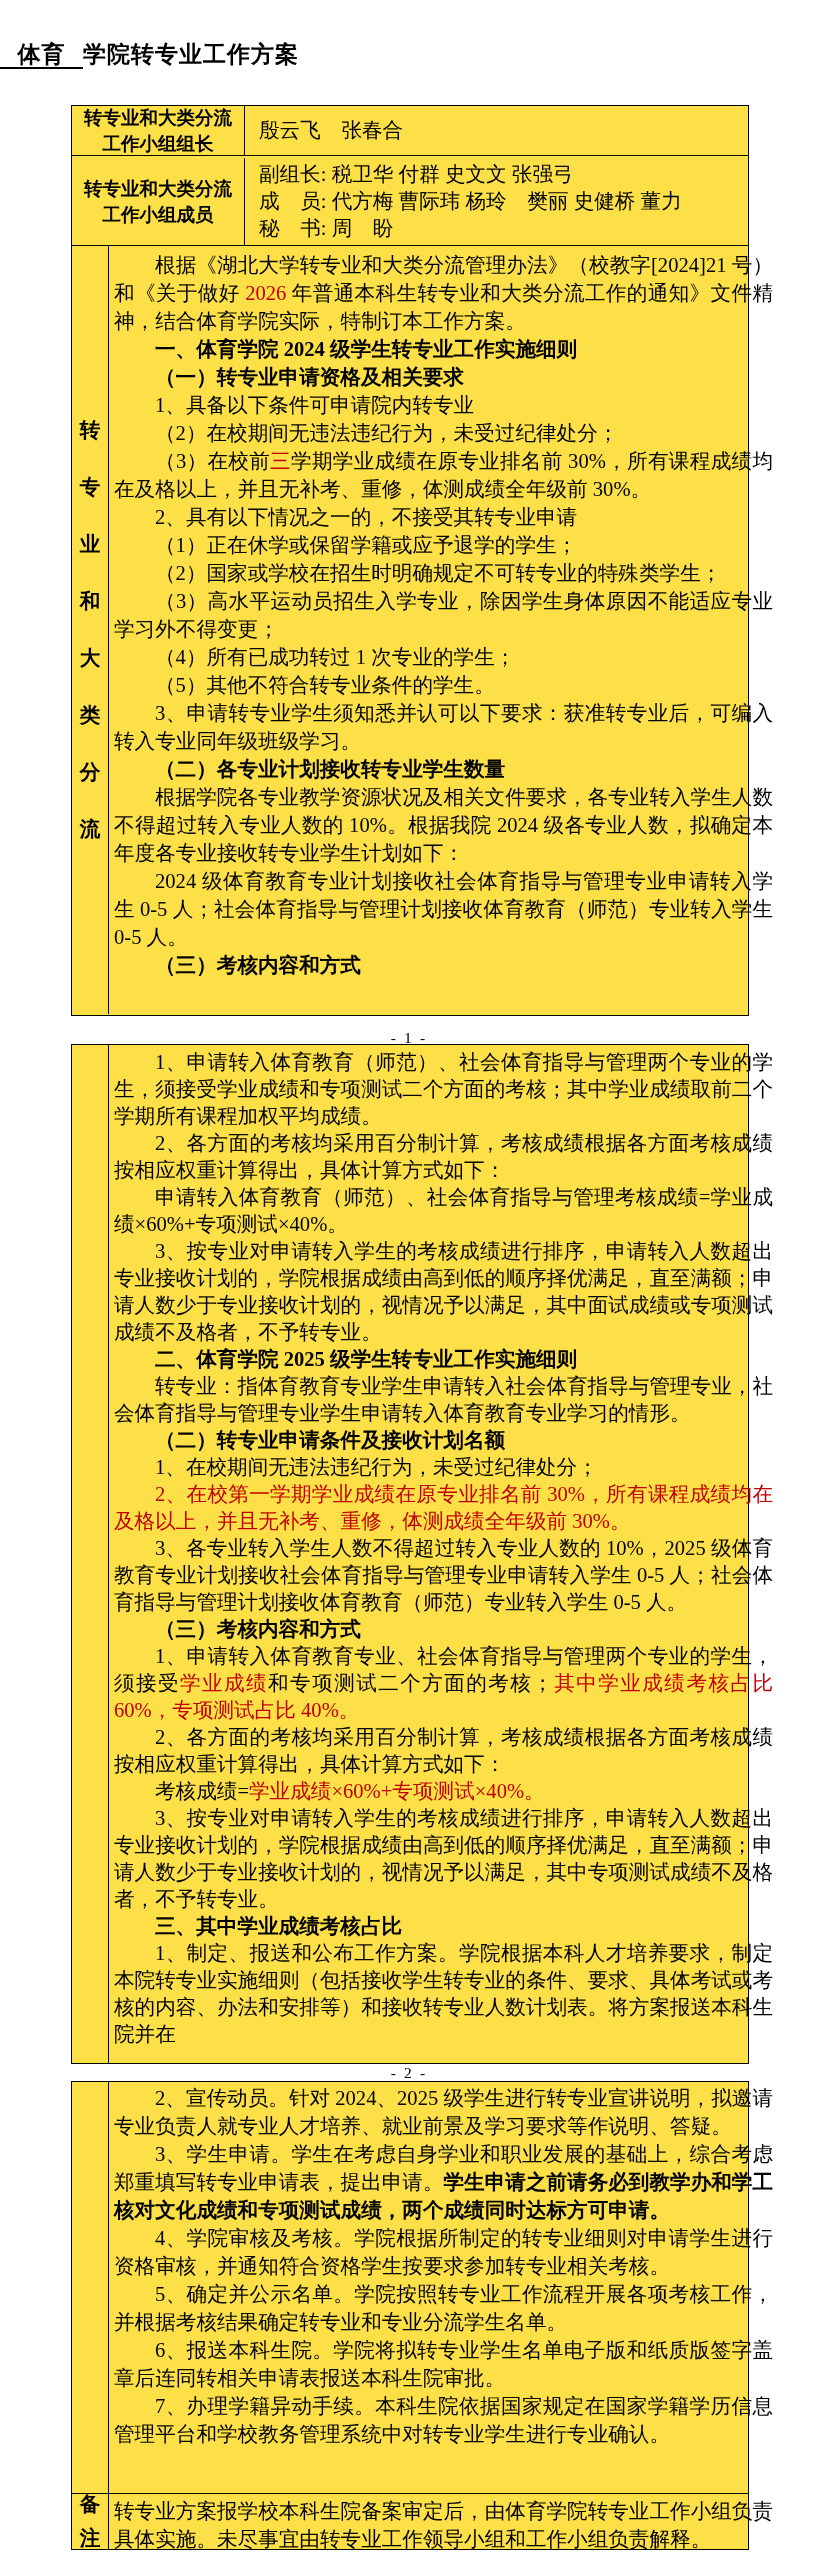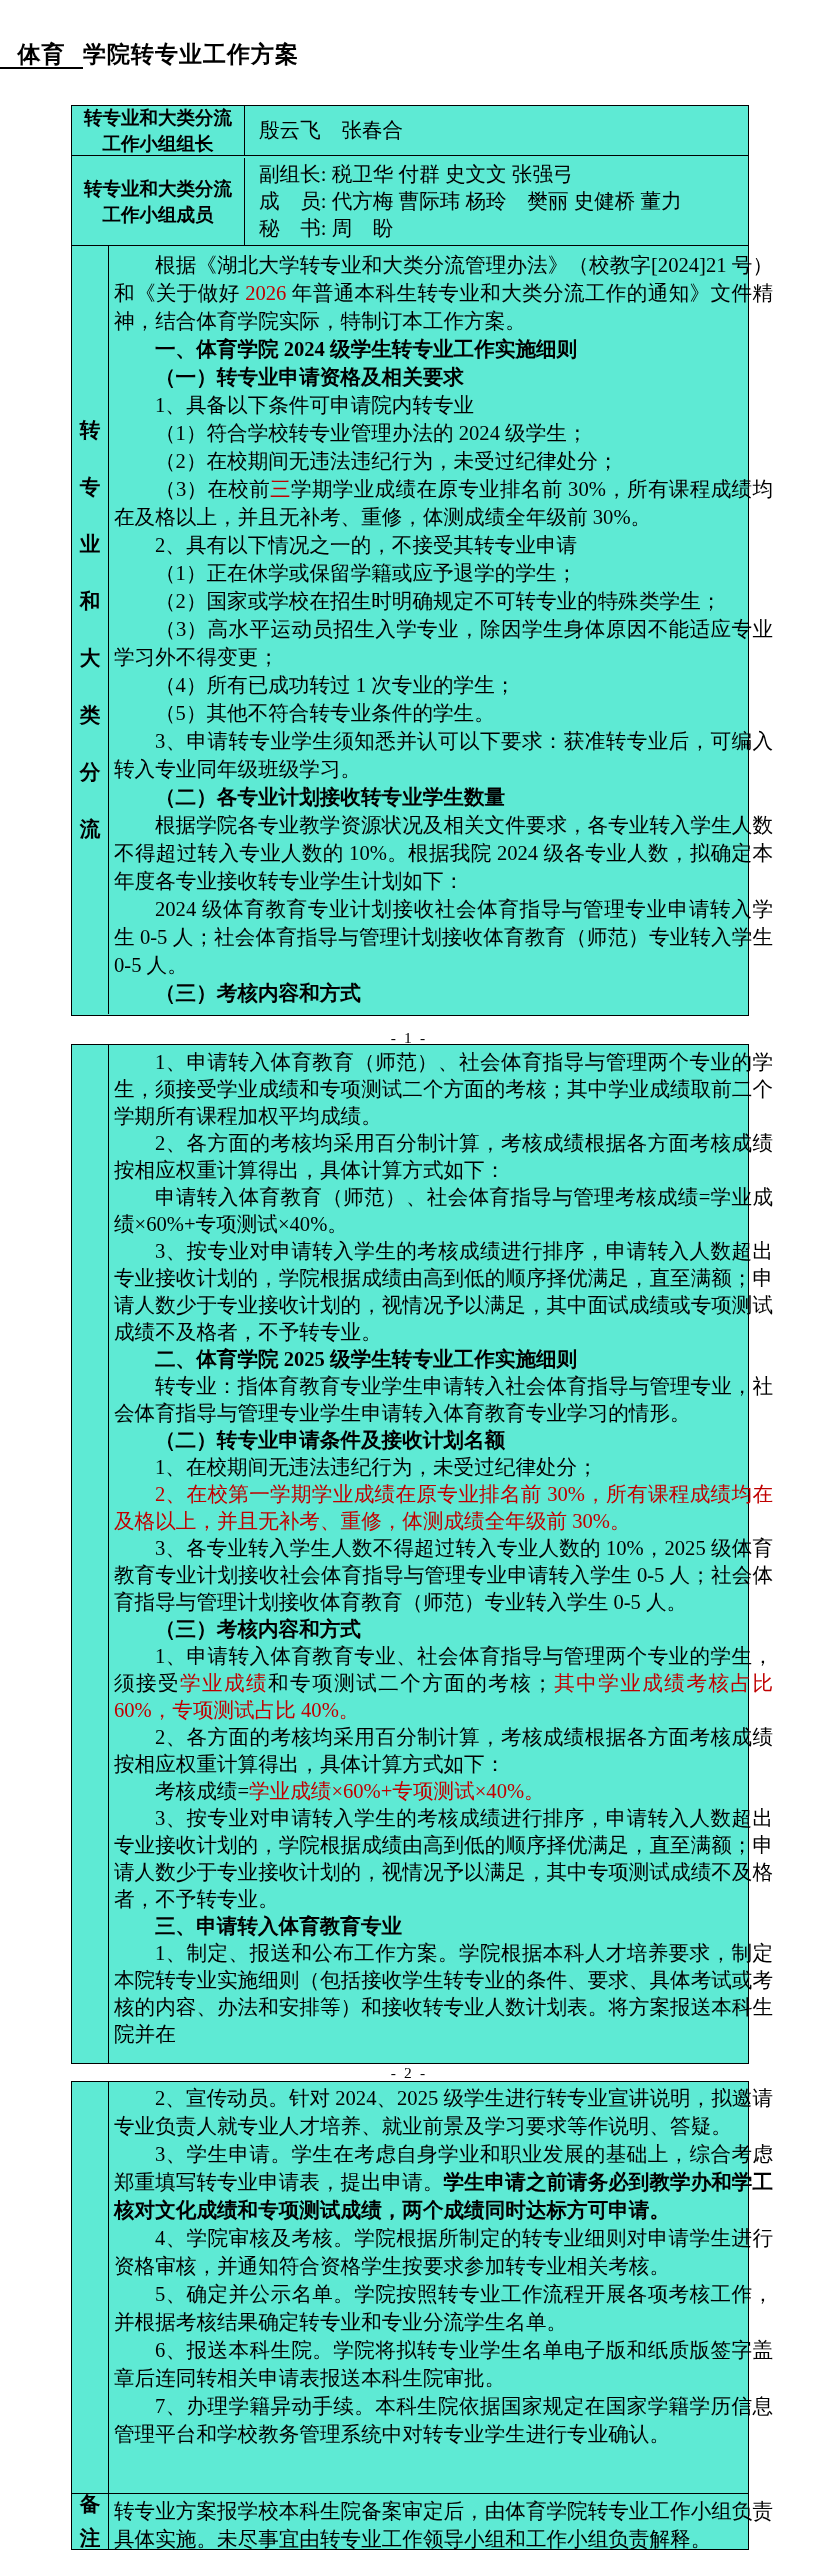--- a/index.html
+++ b/index.html
@@ -9,21 +9,21 @@
     background:#ffffff;color:#000;
     font-family:"Liberation Serif","DejaVu Serif",serif;
     overflow:hidden;
   }
   .title{
     position:absolute;top:39px;left:0;width:818px;
     text-align:left;font-size:23px;font-weight:bold;letter-spacing:1px;
     white-space:nowrap;
   }
   .title .u{border-bottom:2.6px solid #000;padding:0 17.5px;}
-  .tbl{position:absolute;left:71px;border:1.5px solid #000;box-sizing:border-box;background:#5eead4;}
+  .tbl{position:absolute;left:71px;border:1.5px solid #000;box-sizing:border-box;background:#fde047;}
   #t1{top:105px;width:678px;height:911px;}
   #t2{top:1044px;width:678px;height:1020px;}
   #t3{top:2081px;width:678px;height:469px;}
   .row{position:absolute;left:0;width:100%;box-sizing:border-box;}
   .r1{top:0;height:50px;border-bottom:1.5px solid #000;}
   .r2{top:52px;height:88px;border-bottom:1.5px solid #000;}
   .labelcell{
     position:absolute;left:0;top:0;height:100%;width:172px;
     border-right:1.5px solid #000;box-sizing:content-box;
     display:flex;flex-direction:column;align-items:center;justify-content:center;
@@ -113,21 +113,20 @@
         <span>类</span>
         <span>分</span>
         <span>流</span>
       </div>
   </div>
   <div class="bodytext">
       <p class="para"><span>根据《湖北大学转专业和大类分流管理办法》（校教字[2024]21 号）和《关于做好 </span><span class="red">2026</span><span> 年普通本科生转专业和大类分流工作的通知》文件精神，结合体育学院实际，特制订本工作方案。</span></p>
       <p class="para heading"><span>一、体育学院 2024 级学生转专业工作实施细则</span></p>
       <p class="para heading"><span>（一）转专业申请资格及相关要求</span></p>
       <p class="para"><span>1、具备以下条件可申请院内转专业</span></p>
-      <p class="para"><span>（1）符合学校转专业管理办法的 2024 级学生；</span></p>
       <p class="para"><span>（2）在校期间无违法违纪行为，未受过纪律处分；</span></p>
       <p class="para"><span>（3）在校前</span><span class="red">三</span><span>学期学业成绩在原专业排名前 30%，所有课程成绩均在及格以上，并且无补考、重修，体测成绩全年级前 30%。</span></p>
       <p class="para"><span>2、具有以下情况之一的，不接受其转专业申请</span></p>
       <p class="para"><span>（1）正在休学或保留学籍或应予退学的学生；</span></p>
       <p class="para"><span>（2）国家或学校在招生时明确规定不可转专业的特殊类学生；</span></p>
       <p class="para"><span>（3）高水平运动员招生入学专业，除因学生身体原因不能适应专业学习外不得变更；</span></p>
       <p class="para"><span>（4）所有已成功转过 1 次专业的学生；</span></p>
       <p class="para"><span>（5）其他不符合转专业条件的学生。</span></p>
       <p class="para"><span>3、申请转专业学生须知悉并认可以下要求：获准转专业后，可编入转入专业同年级班级学习。</span></p>
       <p class="para heading"><span>（二）各专业计划接收转专业学生数量</span></p>
@@ -150,21 +149,21 @@
       <p class="para"><span>转专业：指体育教育专业学生申请转入社会体育指导与管理专业，社会体育指导与管理专业学生申请转入体育教育专业学习的情形。</span></p>
       <p class="para heading"><span>（二）转专业申请条件及接收计划名额</span></p>
       <p class="para"><span>1、在校期间无违法违纪行为，未受过纪律处分；</span></p>
       <p class="para"><span class="red">2、在校第一学期学业成绩在原专业排名前 30%，所有课程成绩均在及格以上，并且无补考、重修，体测成绩全年级前 30%。</span></p>
       <p class="para"><span>3、各专业转入学生人数不得超过转入专业人数的 10%，2025 级体育教育专业计划接收社会体育指导与管理专业申请转入学生 0-5 人；社会体育指导与管理计划接收体育教育（师范）专业转入学生 0-5 人。</span></p>
       <p class="para heading"><span>（三）考核内容和方式</span></p>
       <p class="para"><span>1、申请转入体育教育专业、社会体育指导与管理两个专业的学生，须接受</span><span class="red">学业成绩</span><span>和专项测试二个方面的考核；</span><span class="red">其中学业成绩考核占比 60%，专项测试占比 40%。</span></p>
       <p class="para"><span>2、各方面的考核均采用百分制计算，考核成绩根据各方面考核成绩按相应权重计算得出，具体计算方式如下：</span></p>
       <p class="para"><span>考核成绩=</span><span class="red">学业成绩×60%+专项测试×40%。</span></p>
       <p class="para"><span>3、按专业对申请转入学生的考核成绩进行排序，申请转入人数超出专业接收计划的，学院根据成绩由高到低的顺序择优满足，直至满额；申请人数少于专业接收计划的，视情况予以满足，其中专项测试成绩不及格者，不予转专业。</span></p>
-      <p class="para heading"><span>三、申请转入体育教育专业</span></p>
+      <p class="para heading"><span>三、其中学业成绩考核占比</span></p>
       <p class="para"><span>1、制定、报送和公布工作方案。学院根据本科人才培养要求，制定本院转专业实施细则（包括接收学生转专业的条件、要求、具体考试或考核的内容、办法和安排等）和接收转专业人数计划表。将方案报送本科生院并在</span></p>
     </div>
 </div>
 
 <div class="pagenum" id="pn2">- 2 -</div>
 
 <div class="tbl" id="t3">
   <div class="narrowcol"></div>
   <div class="bodytext maintext">
       <p class="para"><span>2、宣传动员。针对 2024、2025 级学生进行转专业宣讲说明，拟邀请专业负责人就专业人才培养、就业前景及学习要求等作说明、答疑。</span></p>

